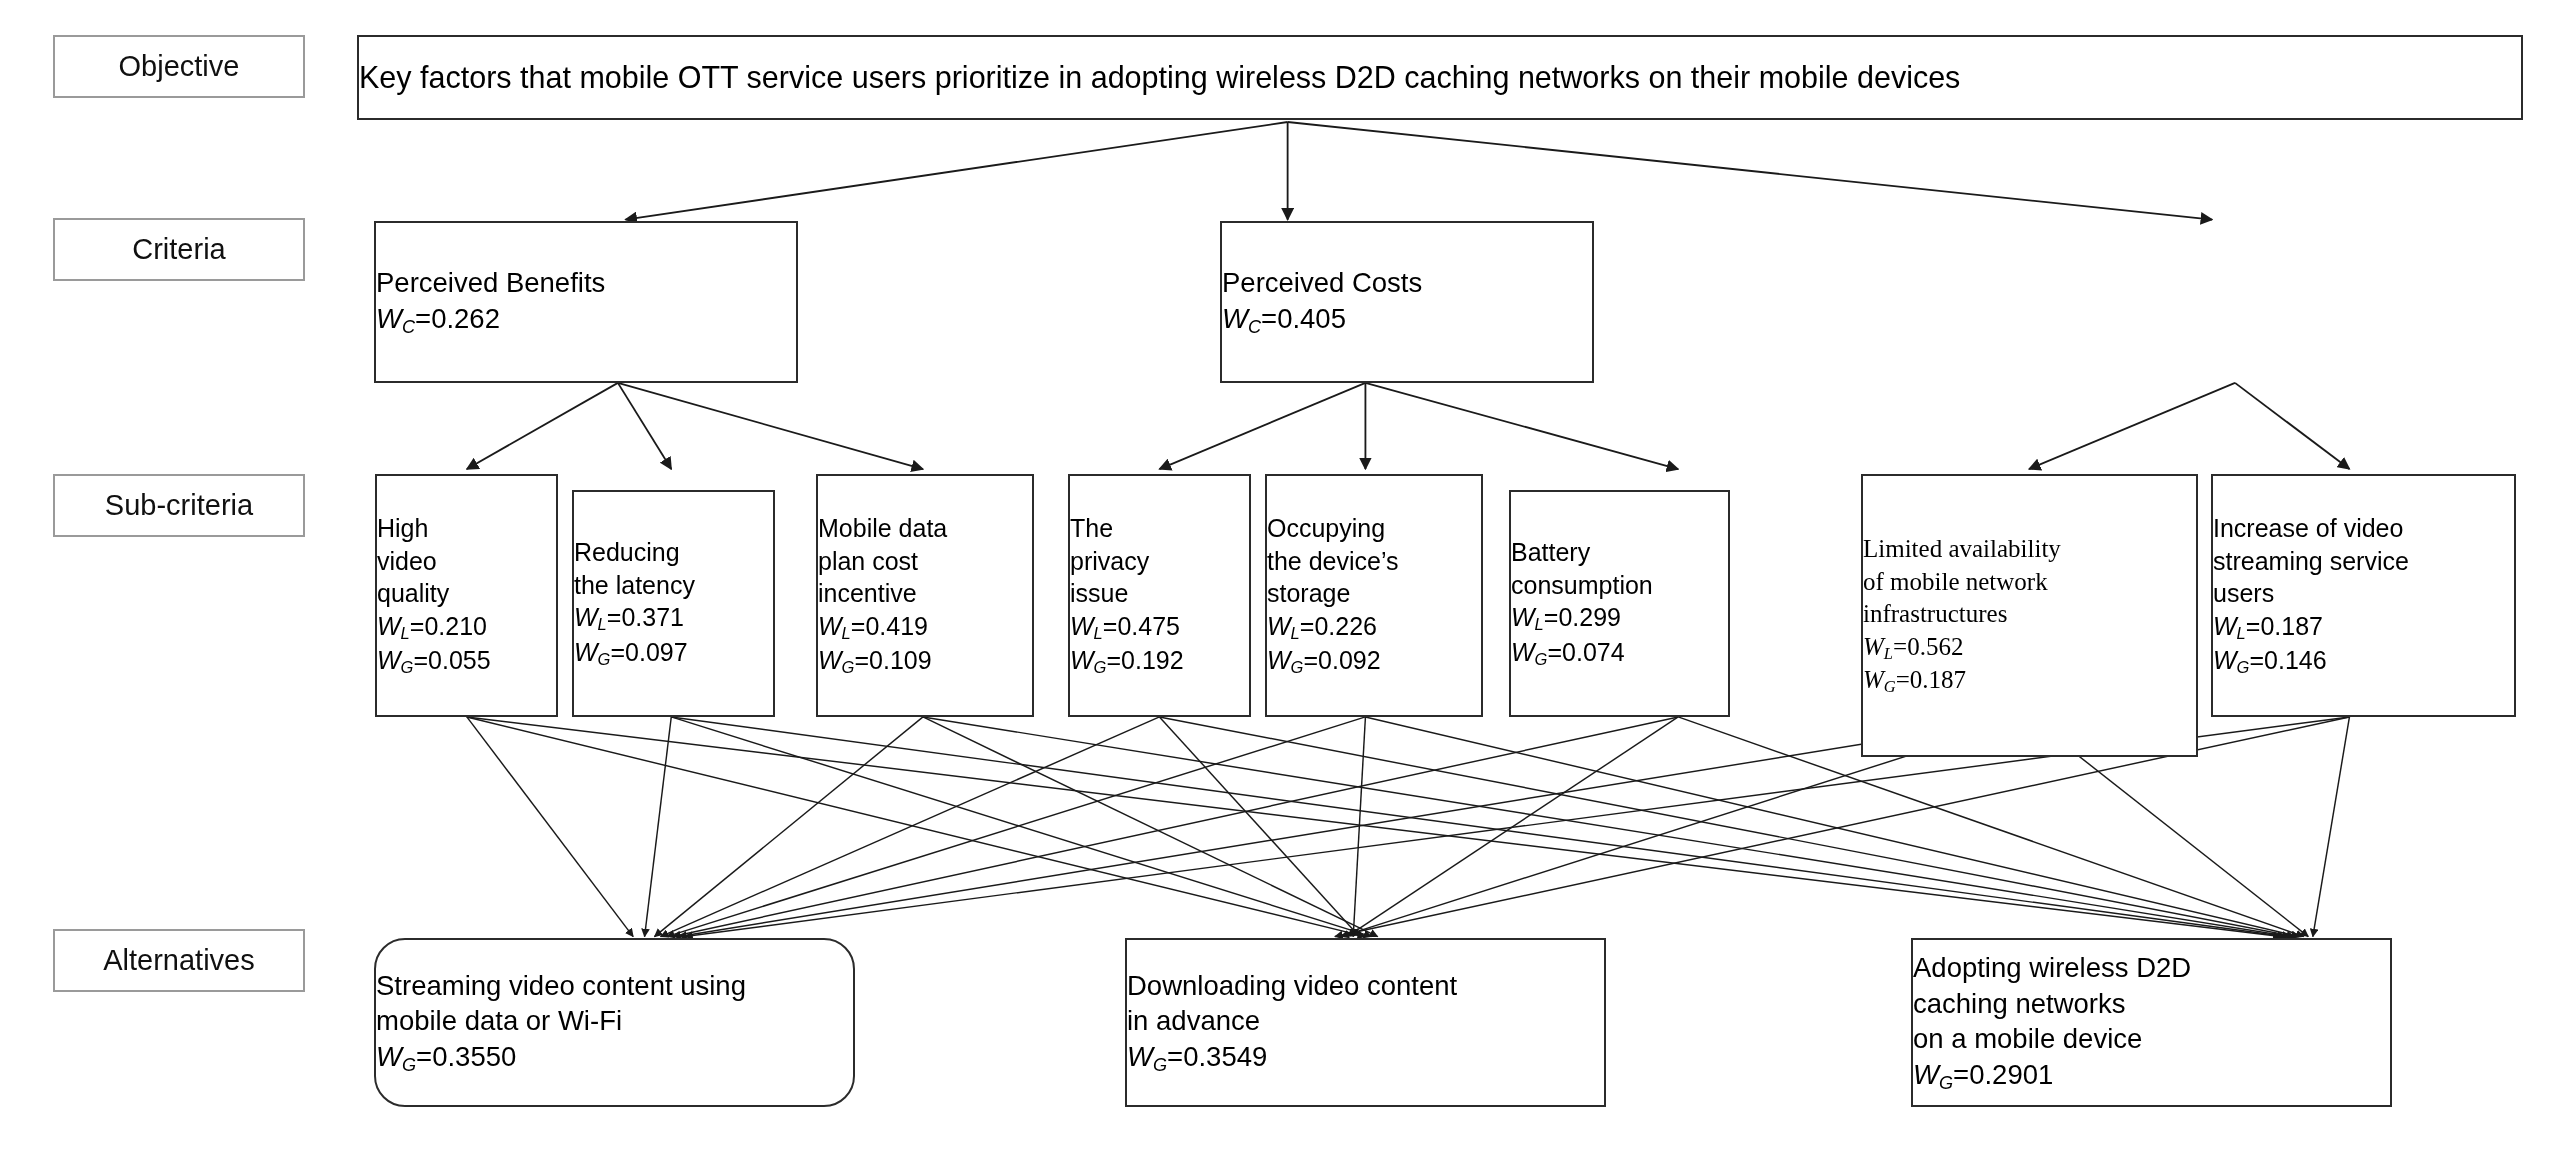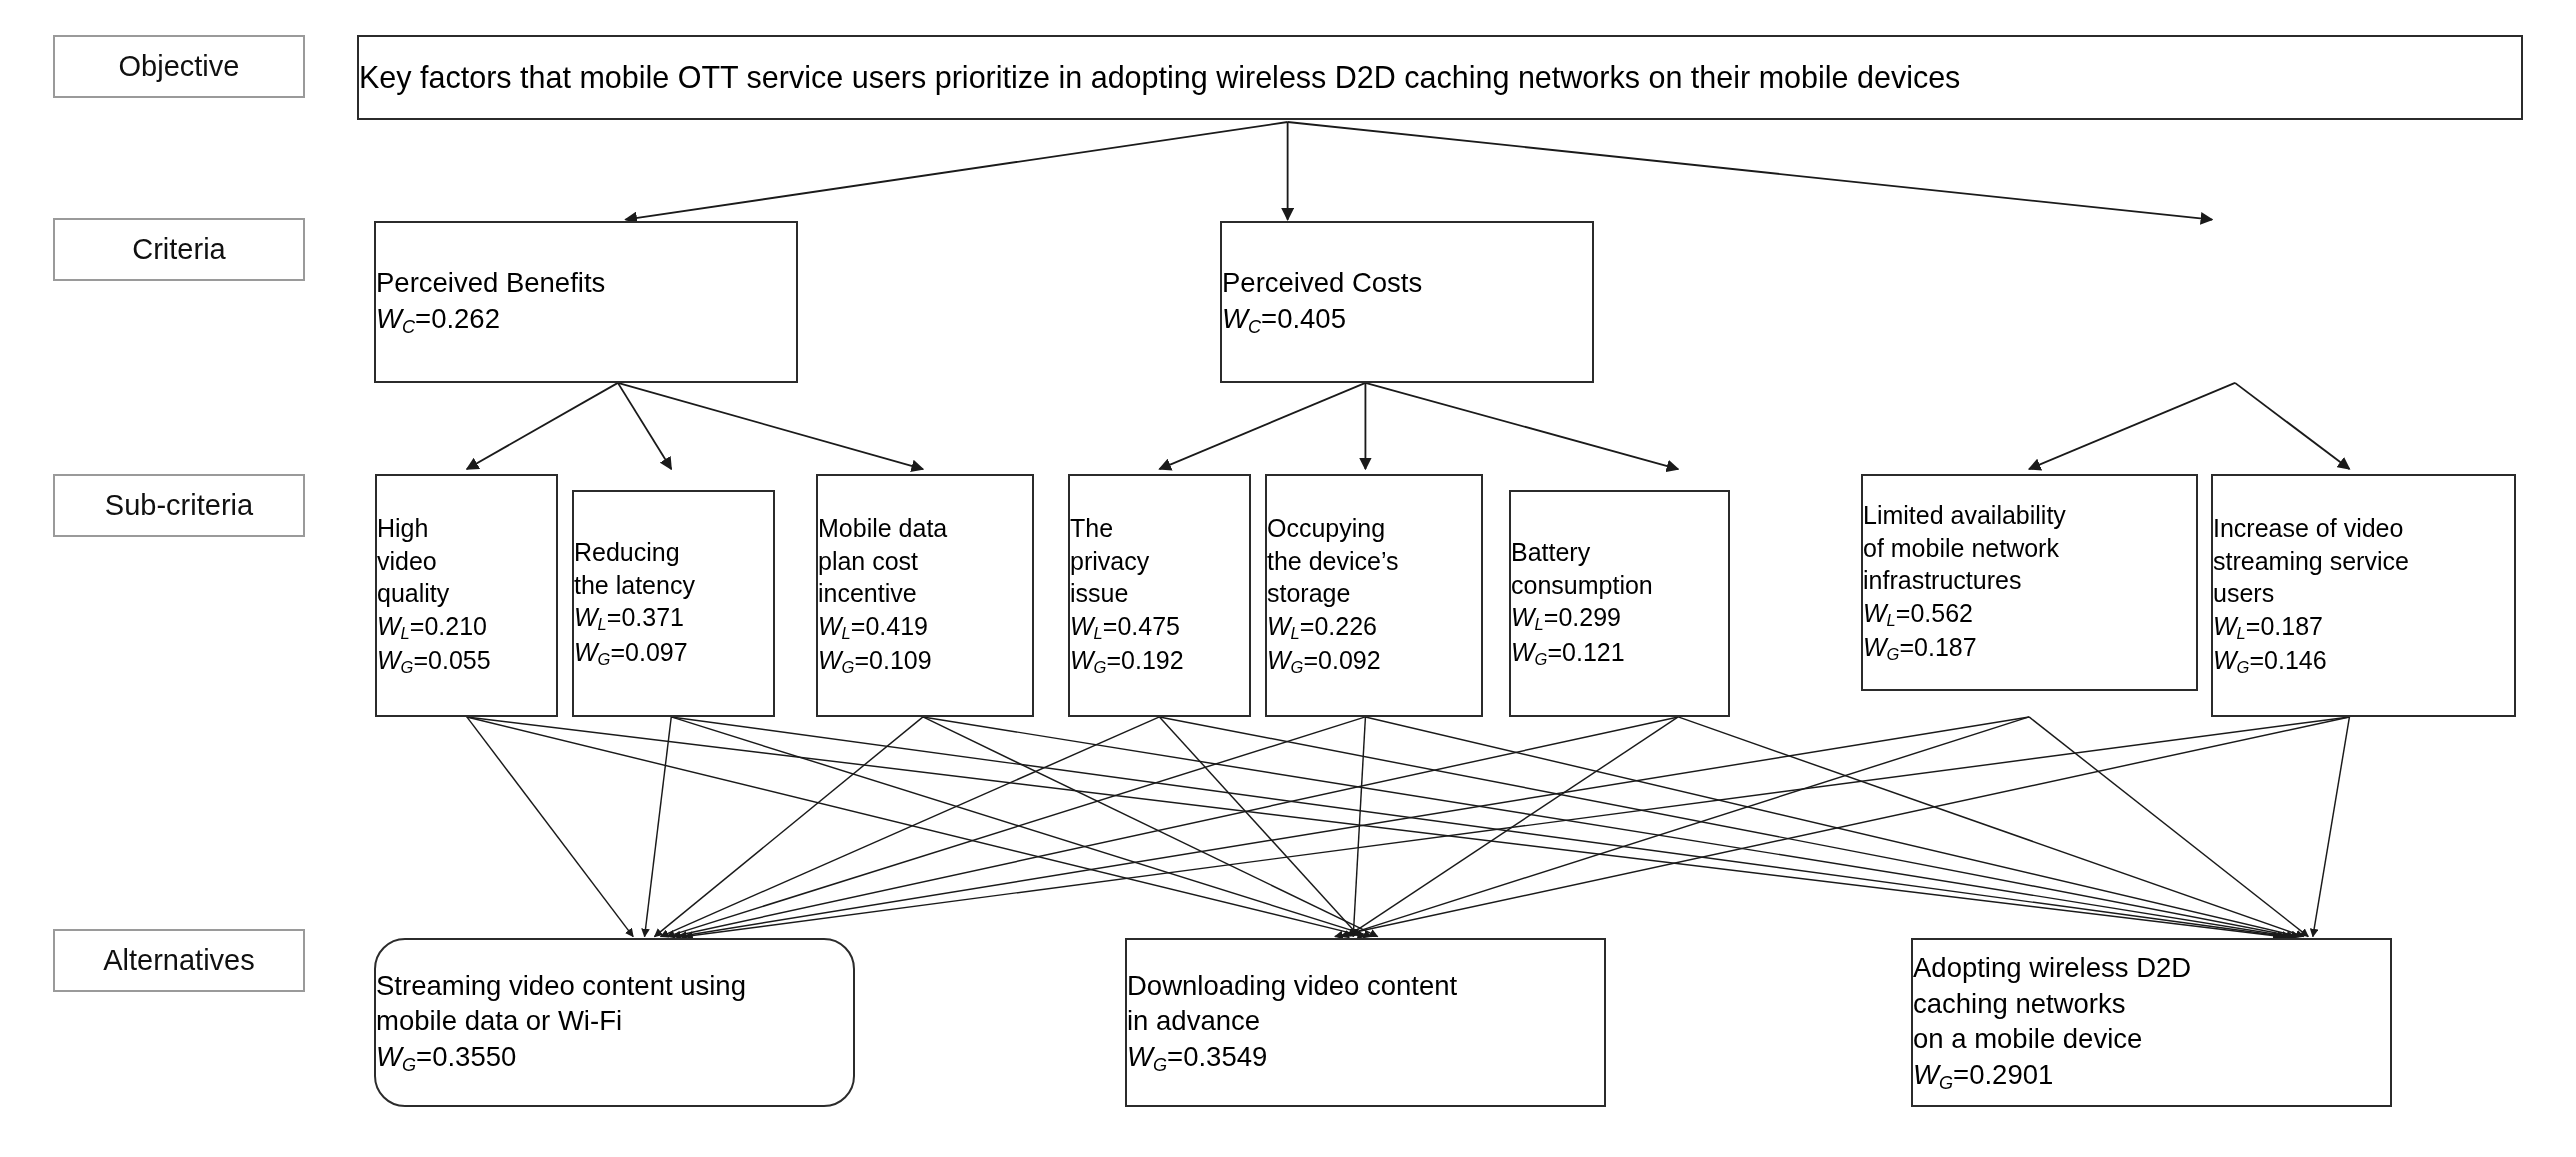--- a/index.html
+++ b/index.html
@@ -218,24 +218,24 @@
     <span class="line">the device’s</span>
     <span class="line">storage</span>
     <span class="w"><i>W</i><sub>L</sub>=<span>0.226</span></span>
     <span class="w"><i>W</i><sub>G</sub>=<span>0.092</span></span>
   </div>
 
   <div class="node n-sub" style="left:1509px; top:490px; width:221px; height:227px;">
     <span class="line">Battery</span>
     <span class="line">consumption</span>
     <span class="w"><i>W</i><sub>L</sub>=<span>0.299</span></span>
-    <span class="w"><i>W</i><sub>G</sub>=<span>0.121</span></span>
-  </div>
-
-  <div class="node n-sub" style="left:1861px; top:474px; width:337px; height:217px;">
+    <span class="w"><i>W</i><sub>G</sub>=<span>0.074</span></span>
+  </div>
+
+  <div class="node n-sub" style="left:1861px; top:474px; width:337px; height:283px;font-family:Liberation Serif, serif;">
     <span class="line">Limited availability</span>
     <span class="line">of mobile network</span>
     <span class="line">infrastructures</span>
     <span class="w"><i>W</i><sub>L</sub>=<span>0.562</span></span>
     <span class="w"><i>W</i><sub>G</sub>=<span>0.187</span></span>
   </div>
 
   <div class="node n-sub" style="left:2211px; top:474px; width:305px; height:243px;">
     <span class="line">Increase of video</span>
     <span class="line">streaming service</span>

